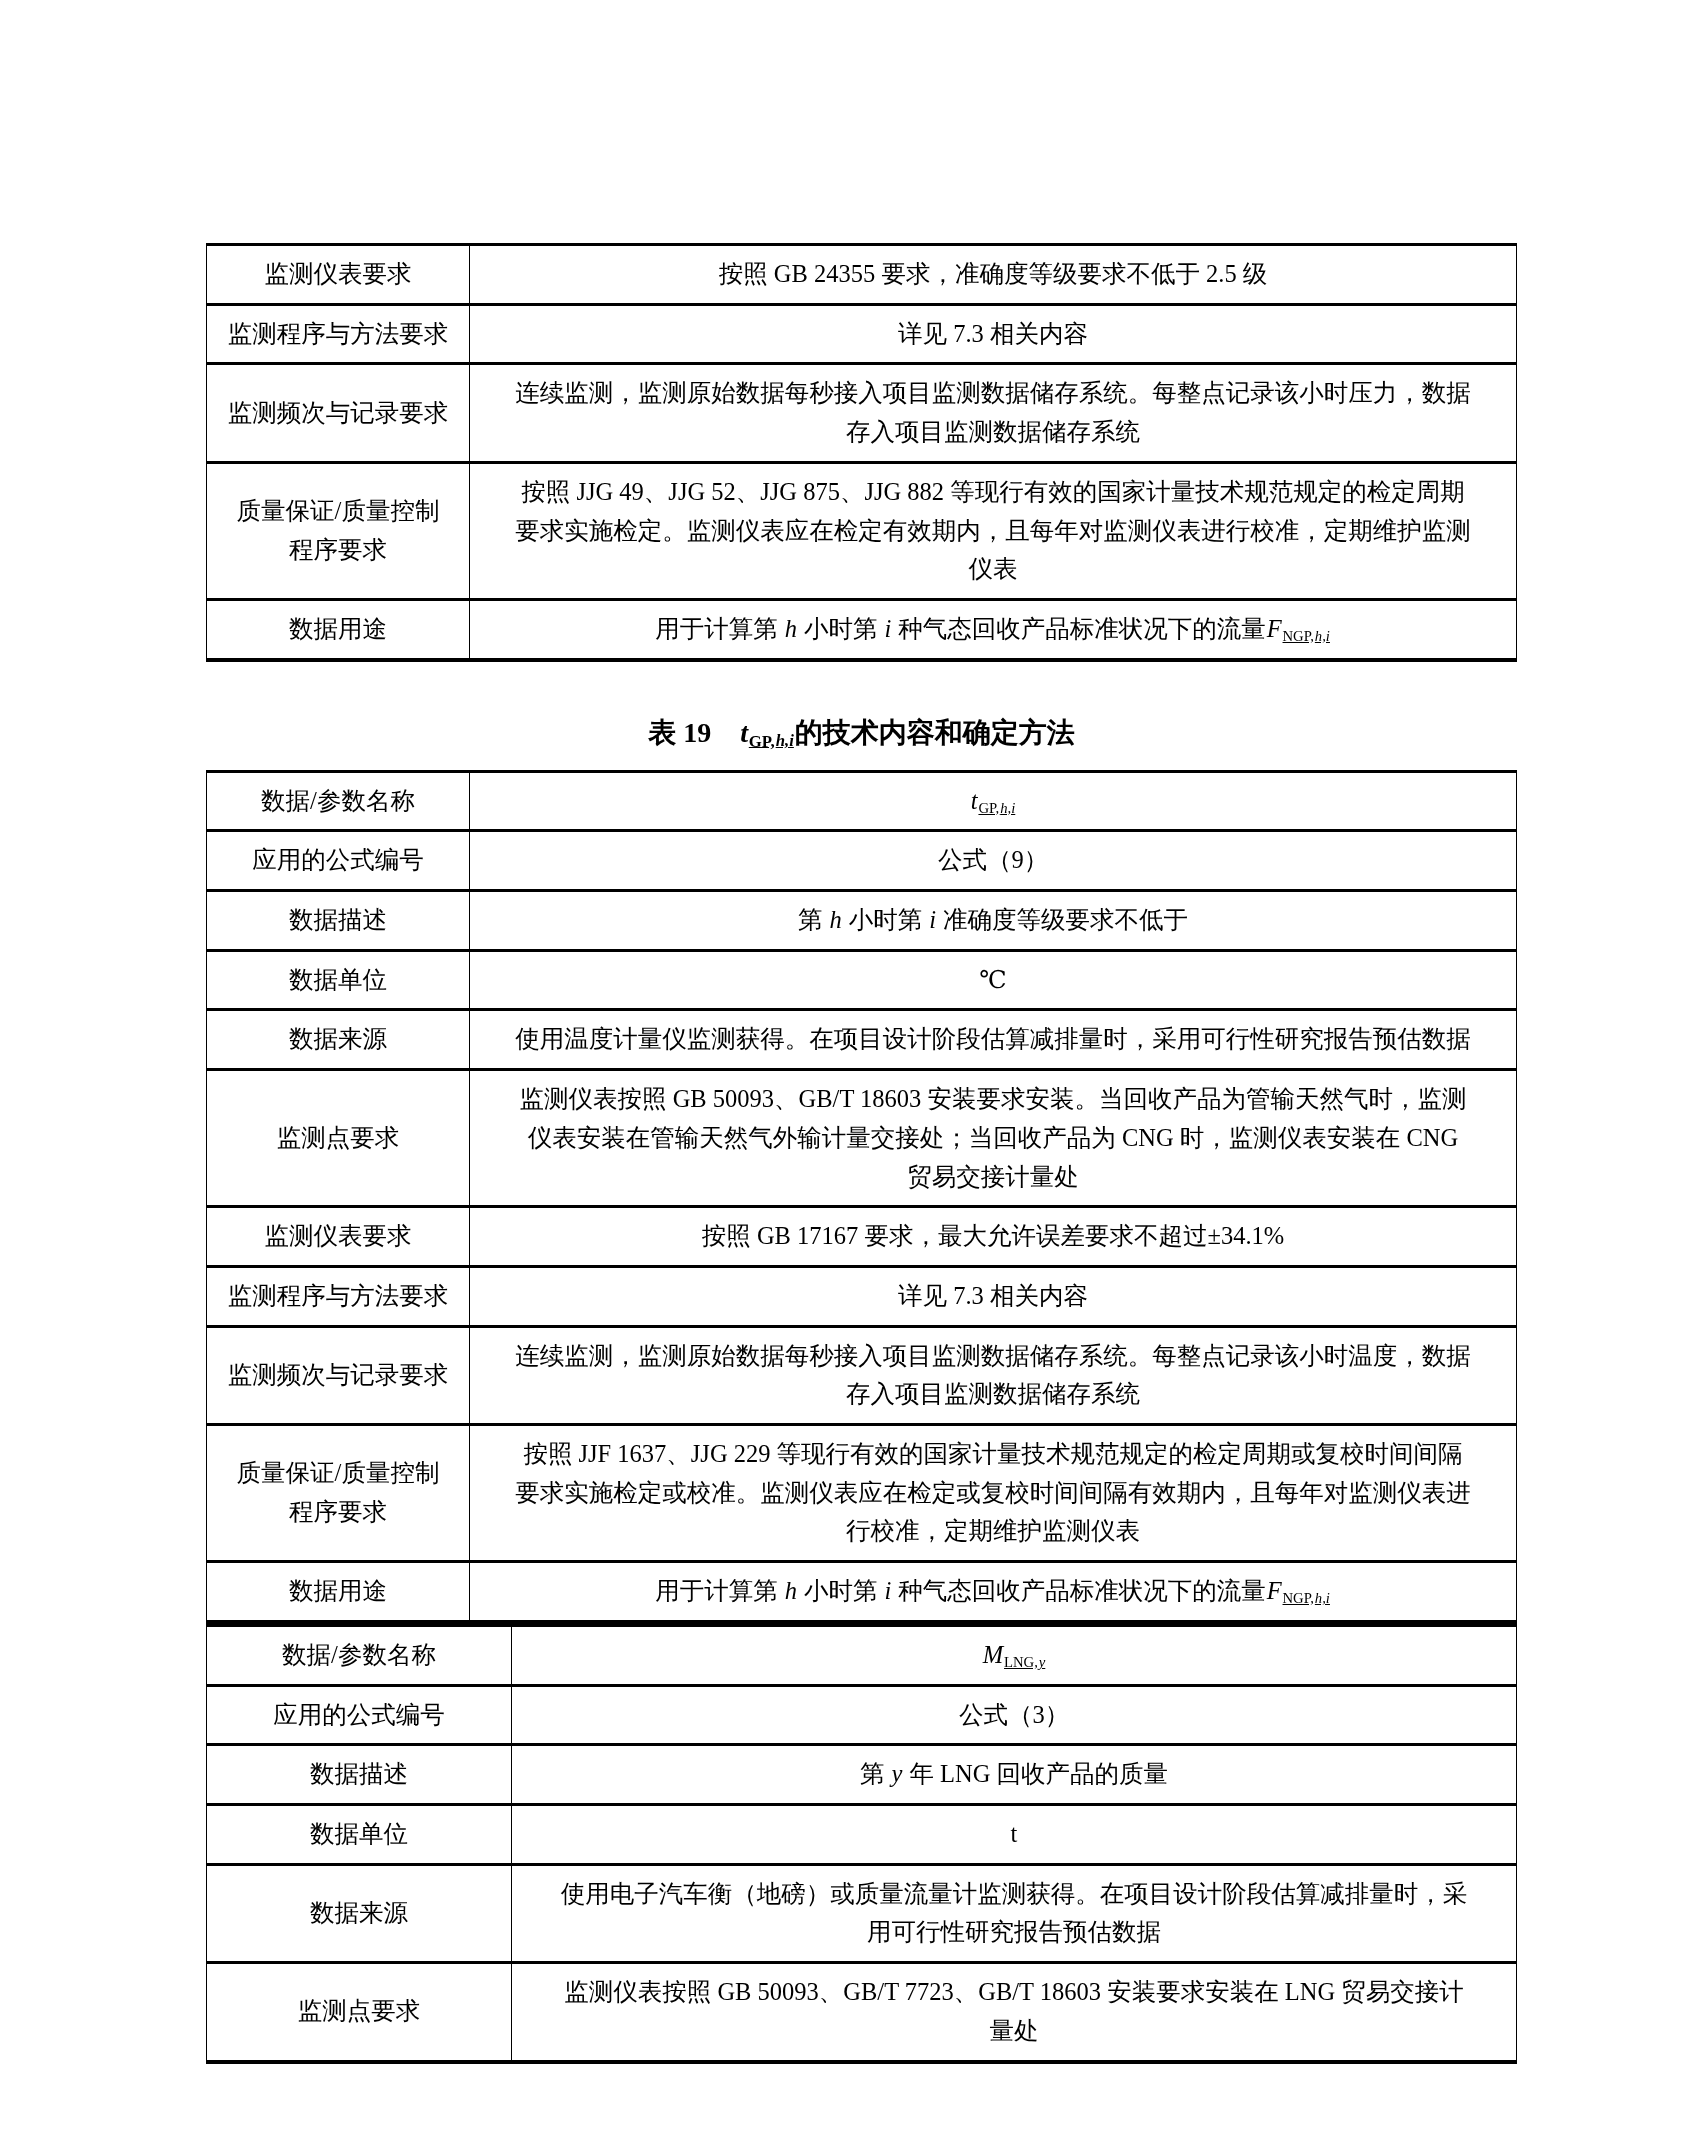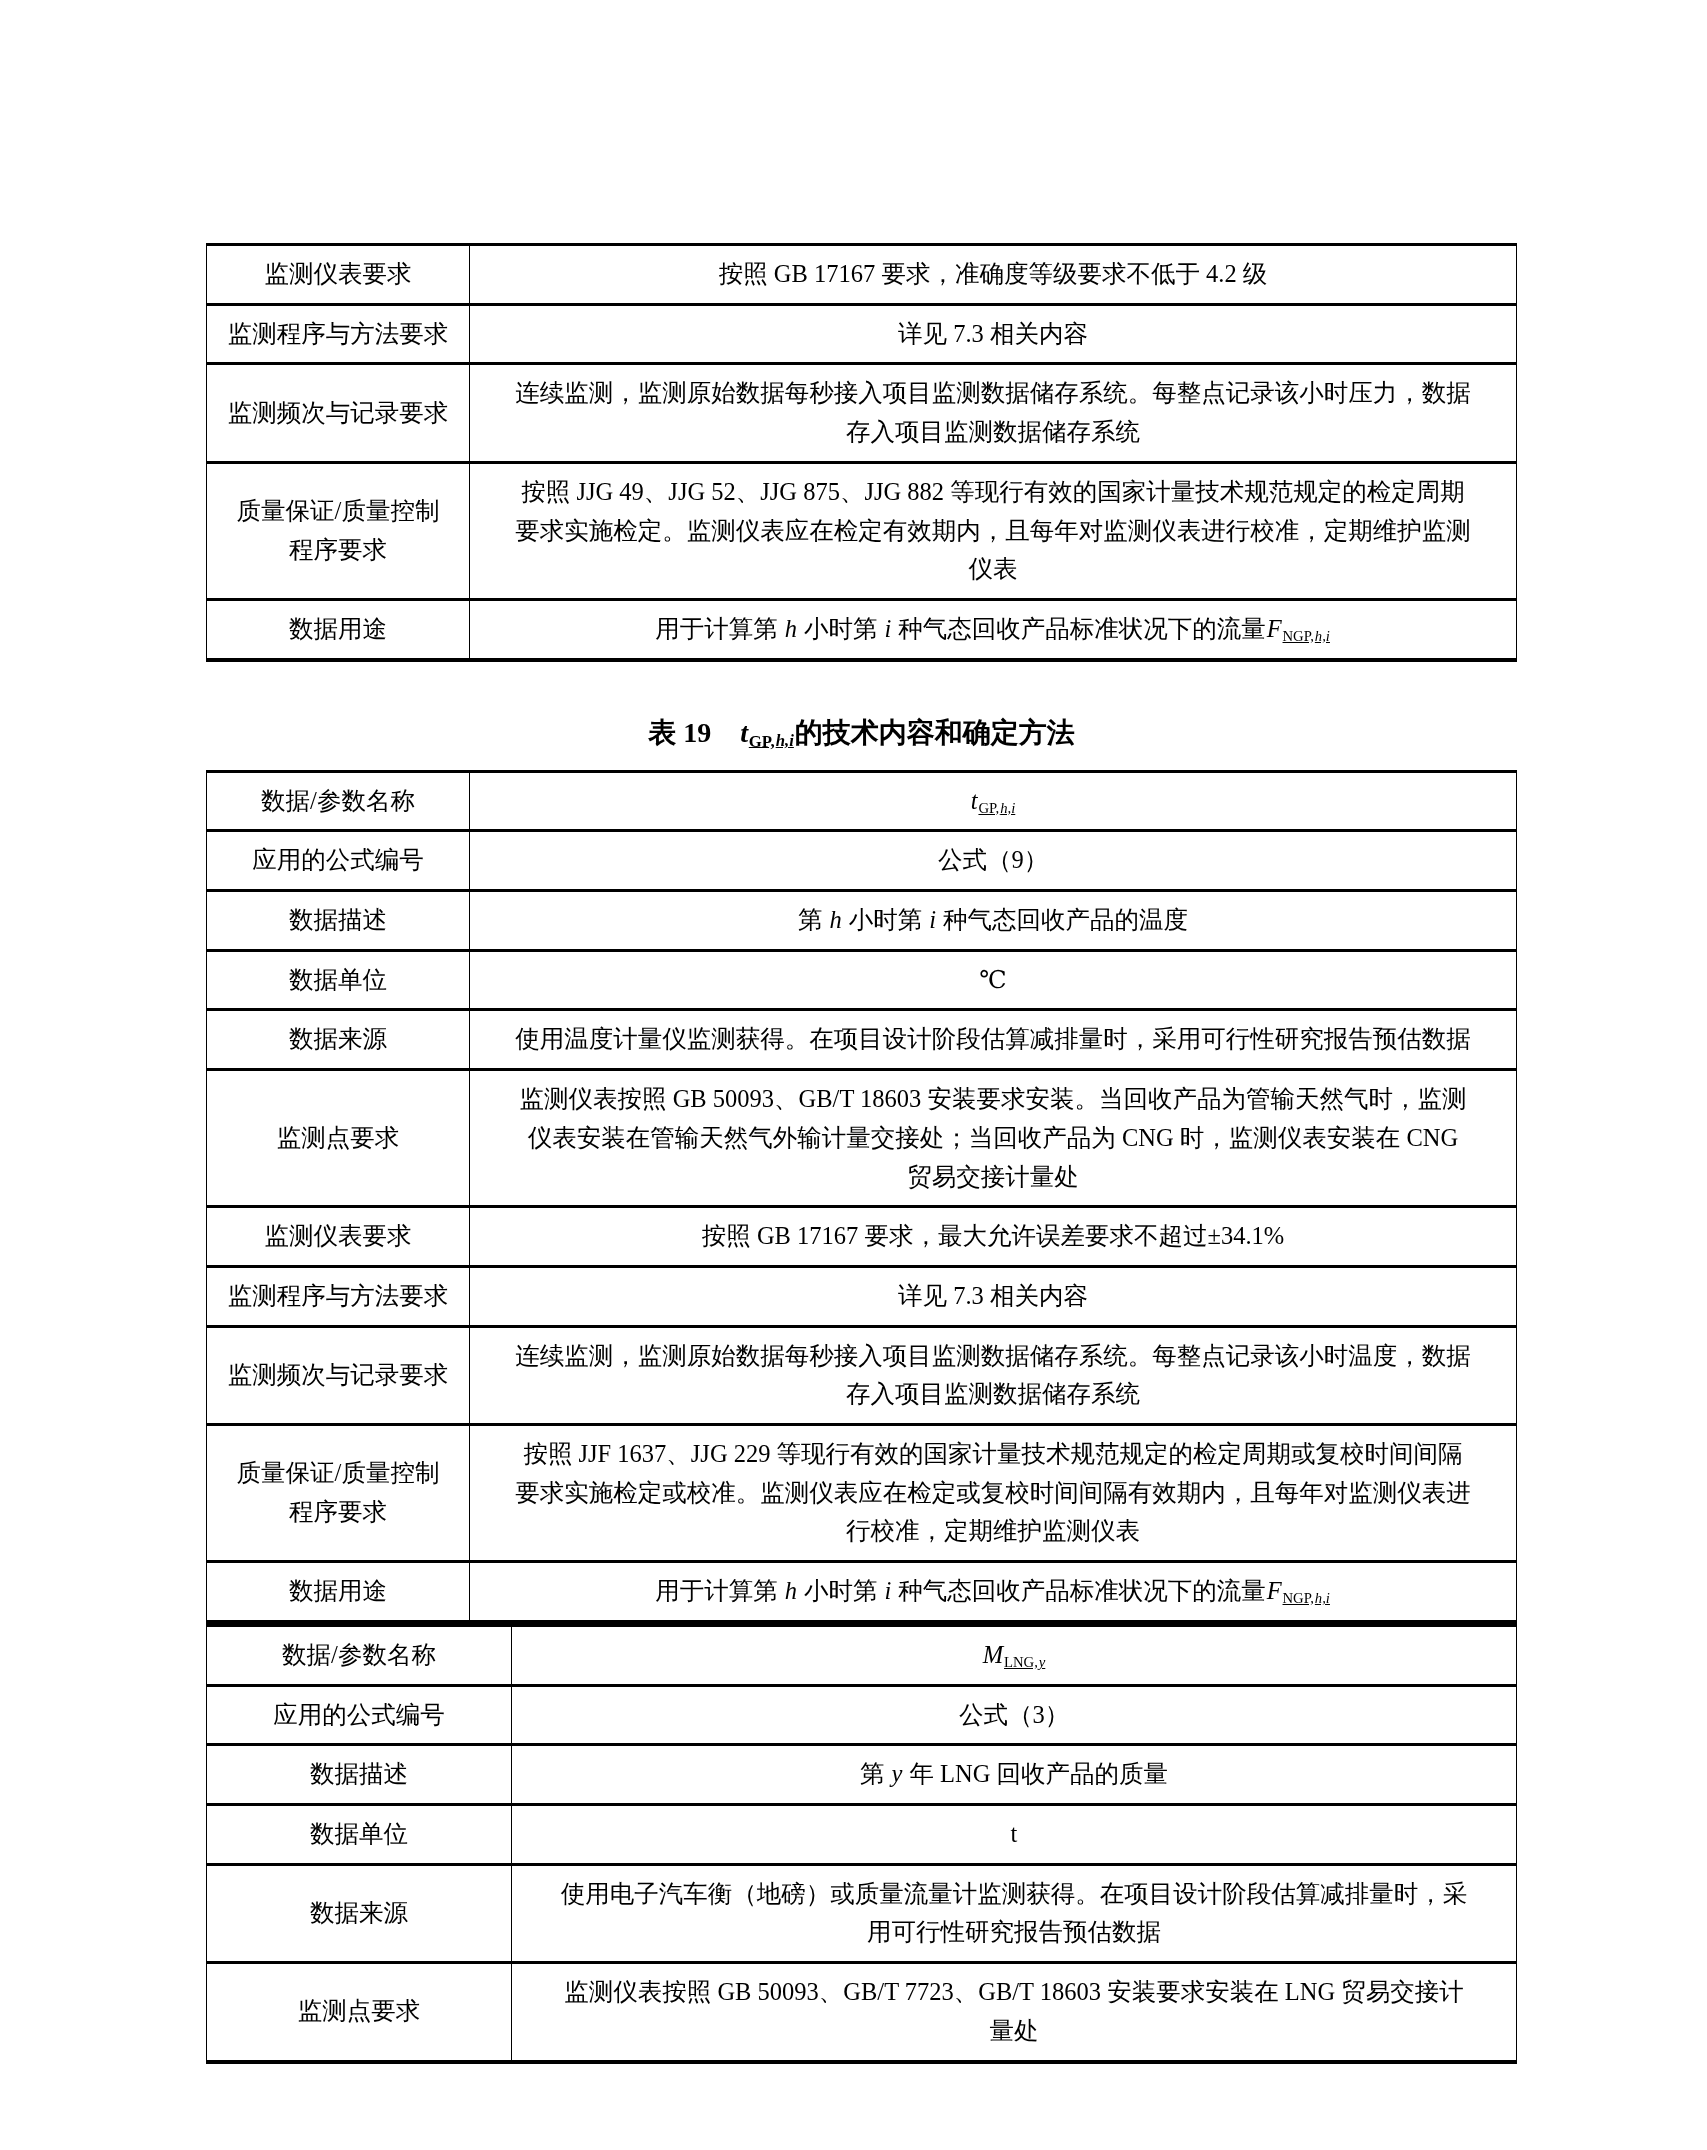--- a/index.html
+++ b/index.html
@@ -58,21 +58,21 @@
 <div class="page">
   <div class="content">
       <table class="spec-table k-table-18-cont">
         <colgroup>
           <col class="col-label">
           <col class="col-value">
         </colgroup>
         <tbody>
           <tr>
             <td class="label-cell">监测仪表要求</td>
-            <td class="value-cell"><span>按照 GB 17167 要求，准确度等级要求不低于 4.2 级</span></td>
+            <td class="value-cell"><span>按照 GB 24355 要求，准确度等级要求不低于 2.5 级</span></td>
           </tr>
           <tr>
             <td class="label-cell">监测程序与方法要求</td>
             <td class="value-cell"><span>详见 7.3 相关内容</span></td>
           </tr>
           <tr>
             <td class="label-cell">监测频次与记录要求</td>
             <td class="value-cell"><span>连续监测，监测原始数据每秒接入项目监测数据储存系统。每整点记录该小时压力，数据
 存入项目监测数据储存系统</span></td>
           </tr>
@@ -99,21 +99,21 @@
           <tr>
             <td class="label-cell">数据/参数名称</td>
             <td class="value-cell"><i>t</i><sub>GP,</sub><sub><i>h,i</i></sub></td>
           </tr>
           <tr>
             <td class="label-cell">应用的公式编号</td>
             <td class="value-cell"><span>公式（9）</span></td>
           </tr>
           <tr>
             <td class="label-cell">数据描述</td>
-            <td class="value-cell"><span>第 </span><i>h</i><span> 小时第 </span><i>i</i><span> 种气态回收产品的温度</span></td>
+            <td class="value-cell"><span>第 </span><i>h</i><span> 小时第 </span><i>i</i><span> 准确度等级要求不低于</span></td>
           </tr>
           <tr>
             <td class="label-cell">数据单位</td>
             <td class="value-cell"><span>℃</span></td>
           </tr>
           <tr>
             <td class="label-cell">数据来源</td>
             <td class="value-cell"><span>使用温度计量仪监测获得。在项目设计阶段估算减排量时，采用可行性研究报告预估数据</span></td>
           </tr>
           <tr>

